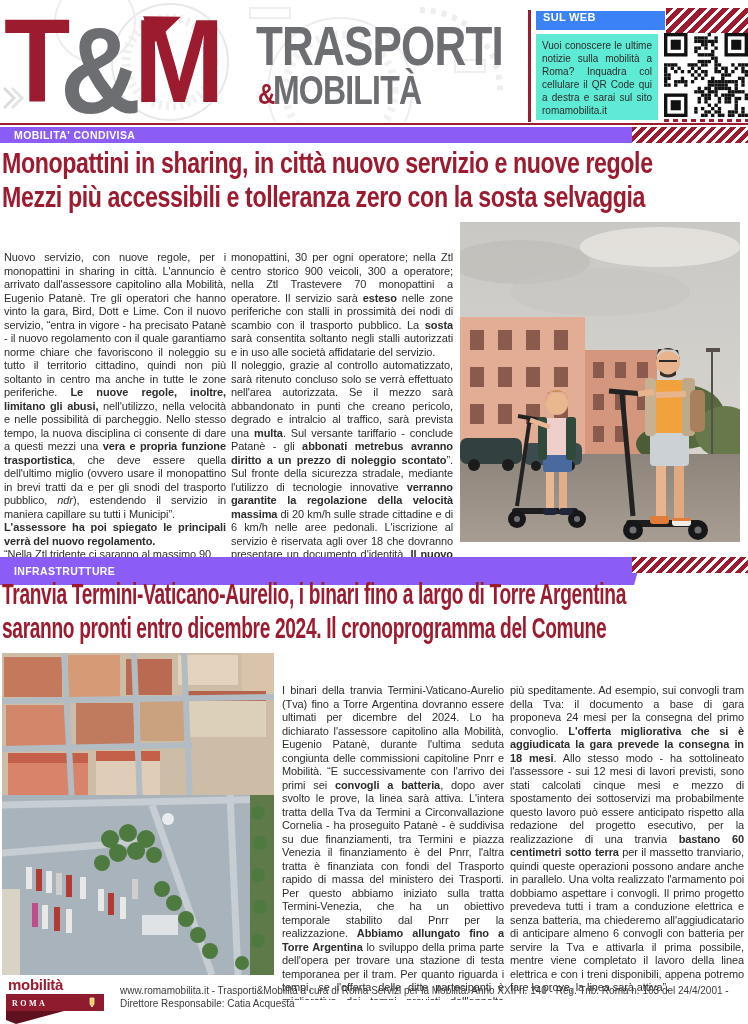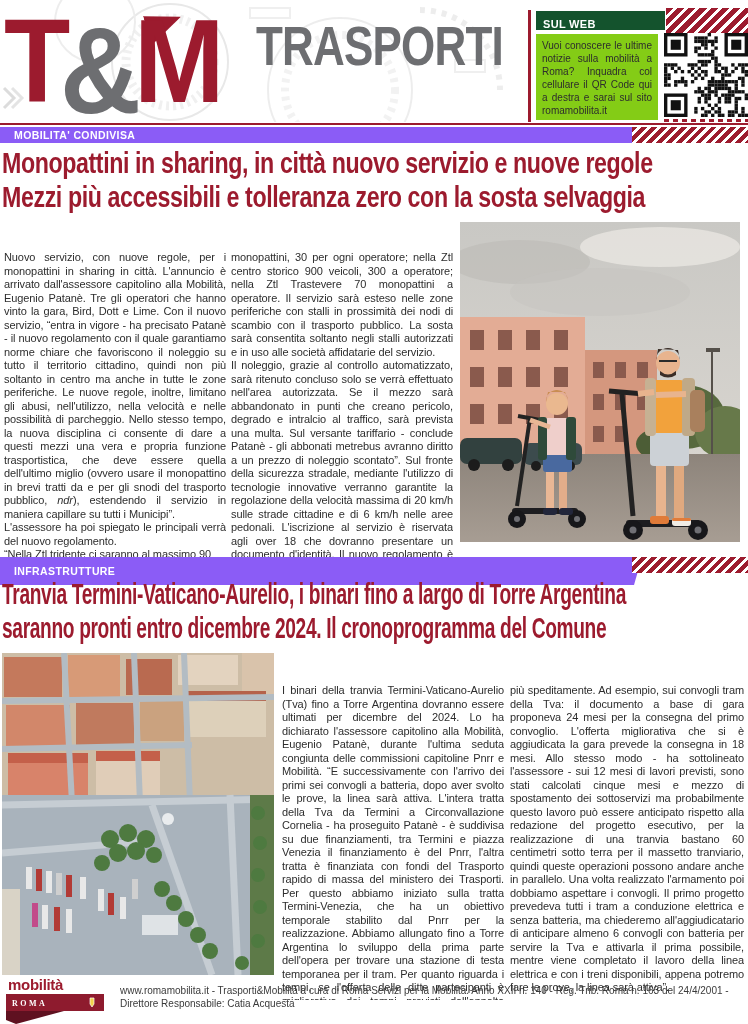--- a/index.html
+++ b/index.html
@@ -7,42 +7,42 @@
         font-family:"Liberation Sans",sans-serif;color:#2d2d2d;}
   .abs{position:absolute;}
 
   
   .logo-letter{font-weight:bold;line-height:1;display:inline-block;transform:scaleX(.92);transform-origin:0 0;}
   .logo-red{color:#9c1b2e;}
   .logo-gray{color:#6d6e71;}
   .brand-title{font-weight:bold;color:#6d6e71;letter-spacing:-1px;
                transform:scaleX(.8);transform-origin:0 0;white-space:nowrap;}
   .vrule{background:#9c1b2e;}
-  .sulweb-bar{background:#14532d;color:#fff;font-weight:bold;font-size:11px;
-              display:flex;align-items:flex-end;padding-left:7px;letter-spacing:.3px;}
+  .sulweb-bar{background:#3b82f6;color:#fff;font-weight:bold;font-size:11px;
+              display:flex;align-items:flex-start;padding-left:7px;letter-spacing:.3px;}
   .stripes-red{background:repeating-linear-gradient(135deg,#9c1b2e 0 5px,#fff 5px 8px);}
   .stripes-bar{background:repeating-linear-gradient(135deg,#9c1b2e 0 4px,#fff 4px 7px);}
-  .sulweb-box{background:#84cc16;font-size:10px;line-height:13px;text-align:justify;
+  .sulweb-box{background:#5eead4;font-size:10px;line-height:13px;text-align:justify;
               padding:5px 6px;color:#2d2d2d;}
   .qr-dash{background:repeating-linear-gradient(90deg,#9c1b2e 0 5px,transparent 5px 9px);}
   .hrule{background:#9c1b2e;}
 
   
   .section-bar{background:#8b5cf6;color:#fff;font-size:10.5px;font-weight:bold;
                letter-spacing:.4px;display:flex;align-items:center;padding-left:14px;
                clip-path:polygon(0 0,100% 0,calc(100% - 8px) 100%,0 100%);}
   .headline{color:#9c1b2e;font-weight:bold;font-size:29px;line-height:34px;
             letter-spacing:-.5px;white-space:pre-line;transform-origin:0 0;}
   .hl-a1{transform:scaleX(.8);}
   .hl-a2{transform:scaleX(.66);}
 
   
   .body-text{font-size:11px;line-height:13.5px;text-align:justify;
              letter-spacing:-.1px;color:#2d2d2d;overflow:hidden;white-space:pre-line;margin-top:29px;}
-  .body-text b{font-weight:normal;}
+  .body-text b{font-weight:bold;}
   .body-text i{font-style:italic;}
 
   
   .photo{overflow:hidden;}
   .photo svg{display:block;}
 
   
   .footer-text{font-size:10px;line-height:12.5px;color:#3a3a3a;}
   .footer-logo-word{color:#9c1b2e;font-weight:bold;font-size:15px;letter-spacing:-.3px;}
 </style>
@@ -68,20 +68,23 @@
 
   <div class="abs" style="left:4;left:4px;top:2px;width:250px;height:120px;">
     <span class="abs logo-letter logo-red" style="left:0px;top:0px;font-size:118px;">T</span>
     <span class="abs logo-letter logo-gray" style="left:56px;top:8px;font-size:122px;">&amp;</span>
     <span class="abs" style="left:142px;top:4px;width:36px;height:34px;background:#9c1b2e;
                  clip-path:polygon(0 100%,0 12%,100% 48%);transform:rotate(-18deg);"></span>
     <span class="abs logo-letter logo-red" style="left:130px;top:0px;font-size:118px;">M</span>
   </div>
 
   <div class="abs brand-title" style="left:256px;top:14px;font-size:55px;">TRASPORTI</div>
+  <div class="abs" style="left:258px;top:68px;white-space:nowrap;">
+    <span class="brand-title" style="display:inline-block;font-size:30px;color:#9c1b2e;vertical-align:baseline;">&amp;</span><span class="brand-title" style="display:inline-block;font-size:40px;margin-left:-6px;">MOBILITÀ</span>
+  </div>
 
   <div class="abs vrule" style="left:528px;top:10px;width:3px;height:112px;"></div>
 
   <div class="abs sulweb-bar" style="left:536px;top:11px;width:122px;height:19px;">
     <span>SUL WEB</span>
   </div>
   <div class="abs stripes-red" style="left:666px;top:8px;width:82px;height:26px;"></div>
   <div class="abs sulweb-box" style="left:536px;top:34px;width:110px;height:76px;">
     <span>Vuoi conoscere le ultime notizie sulla mobilità a Roma? Inquadra col cellulare il QR Code qui a destra e sarai sul sito romamobilita.it</span>
   </div>

